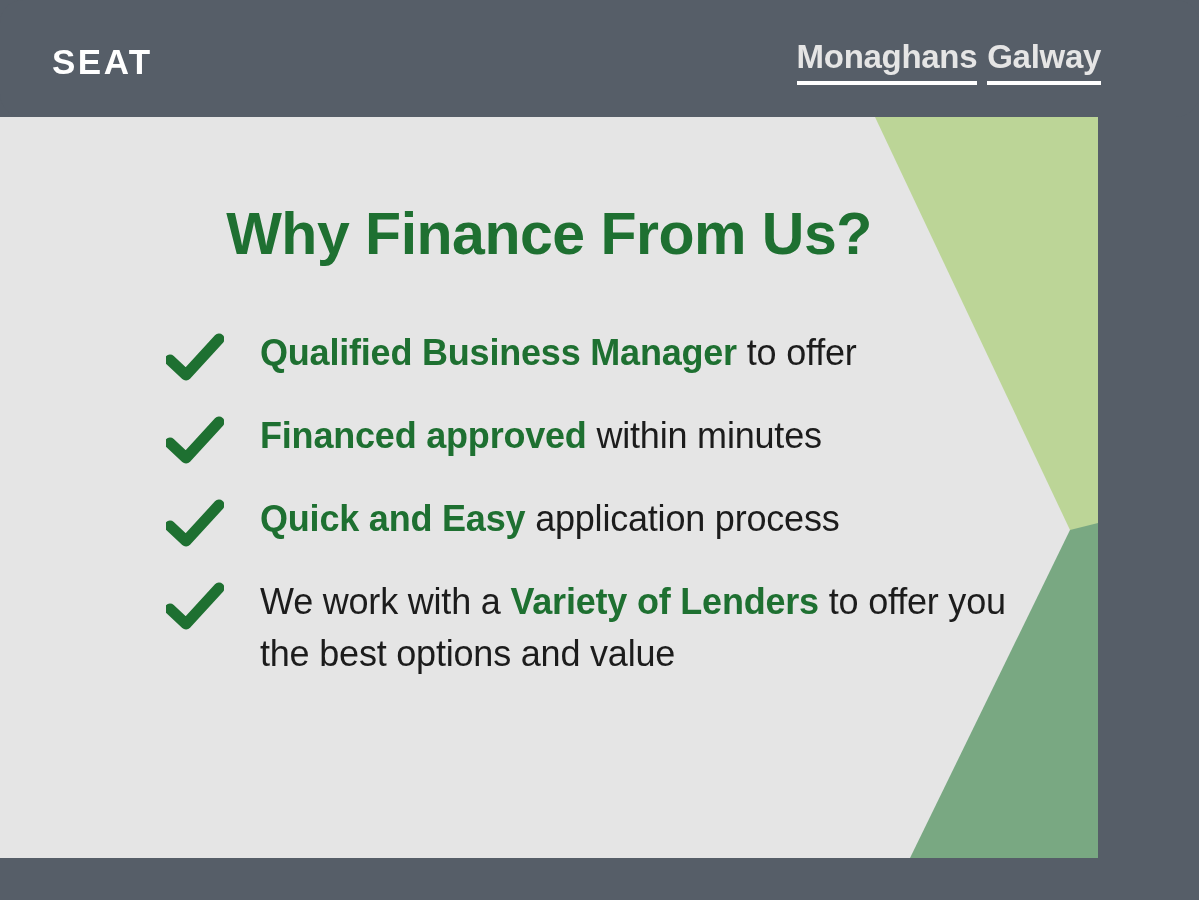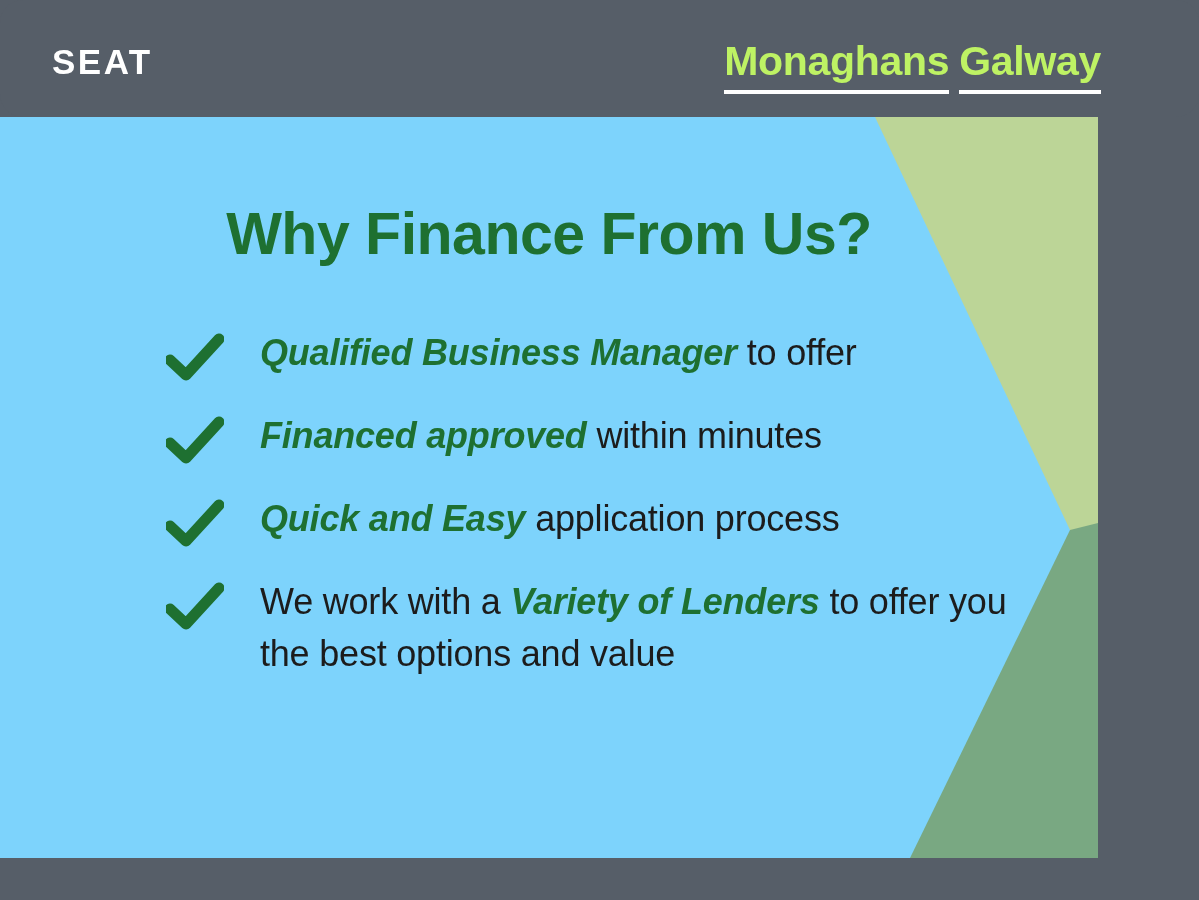--- a/index.html
+++ b/index.html
@@ -41,22 +41,22 @@
     font-size: 35px;
     font-weight: 700;
     letter-spacing: 2.5px;
     line-height: 1;
     font-family: "Liberation Sans", sans-serif;
   }
   .brand-right {
     position: absolute;
     right: 98px;
     top: 38px;
-    color: #bef264;
-    font-size: 41px;
+    color: #e5e5e5;
+    font-size: 33px;
     font-weight: 700;
     letter-spacing: -0.3px;
     line-height: 1.15;
     white-space: nowrap;
     font-family: "Liberation Sans", sans-serif;
   }
   .brand-right .u {
     border-bottom: 4px solid #ffffff;
     padding-bottom: 6px;
   }
@@ -65,21 +65,21 @@
     width: 10px;
   }
 
   
   .canvas {
     position: absolute;
     left: 0;
     top: 117px;
     width: 1098px;
     height: 741px;
-    background: #7dd3fc;
+    background: #e5e5e5;
     overflow: hidden;
   }
 
   .deco-svg {
     position: absolute;
     left: 0;
     top: 0;
     width: 1098px;
     height: 741px;
     pointer-events: none;
@@ -130,21 +130,20 @@
     color: #1c1c1c;
     font-size: 36px;
     line-height: 1.45;
     letter-spacing: -0.2px;
     font-family: "Liberation Sans", sans-serif;
     font-weight: 400;
   }
   .bullet-text .hl {
     color: #1e7031;
     font-weight: 700;
-    font-style: italic;
   }
 
   
   .bottom-strip {
     position: absolute;
     left: 0;
     top: 858px;
     width: 1199px;
     height: 42px;
     background: #565e68;

